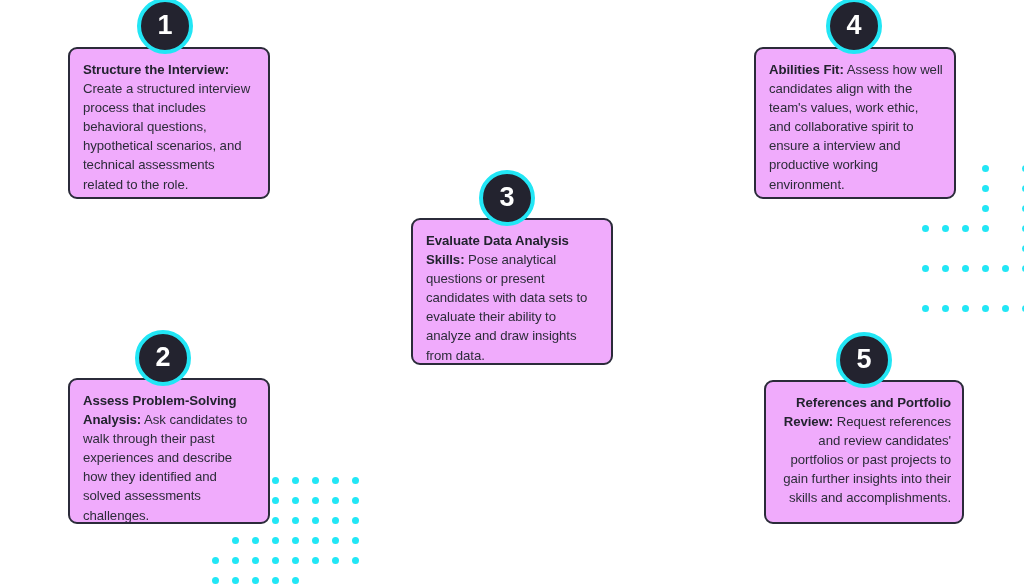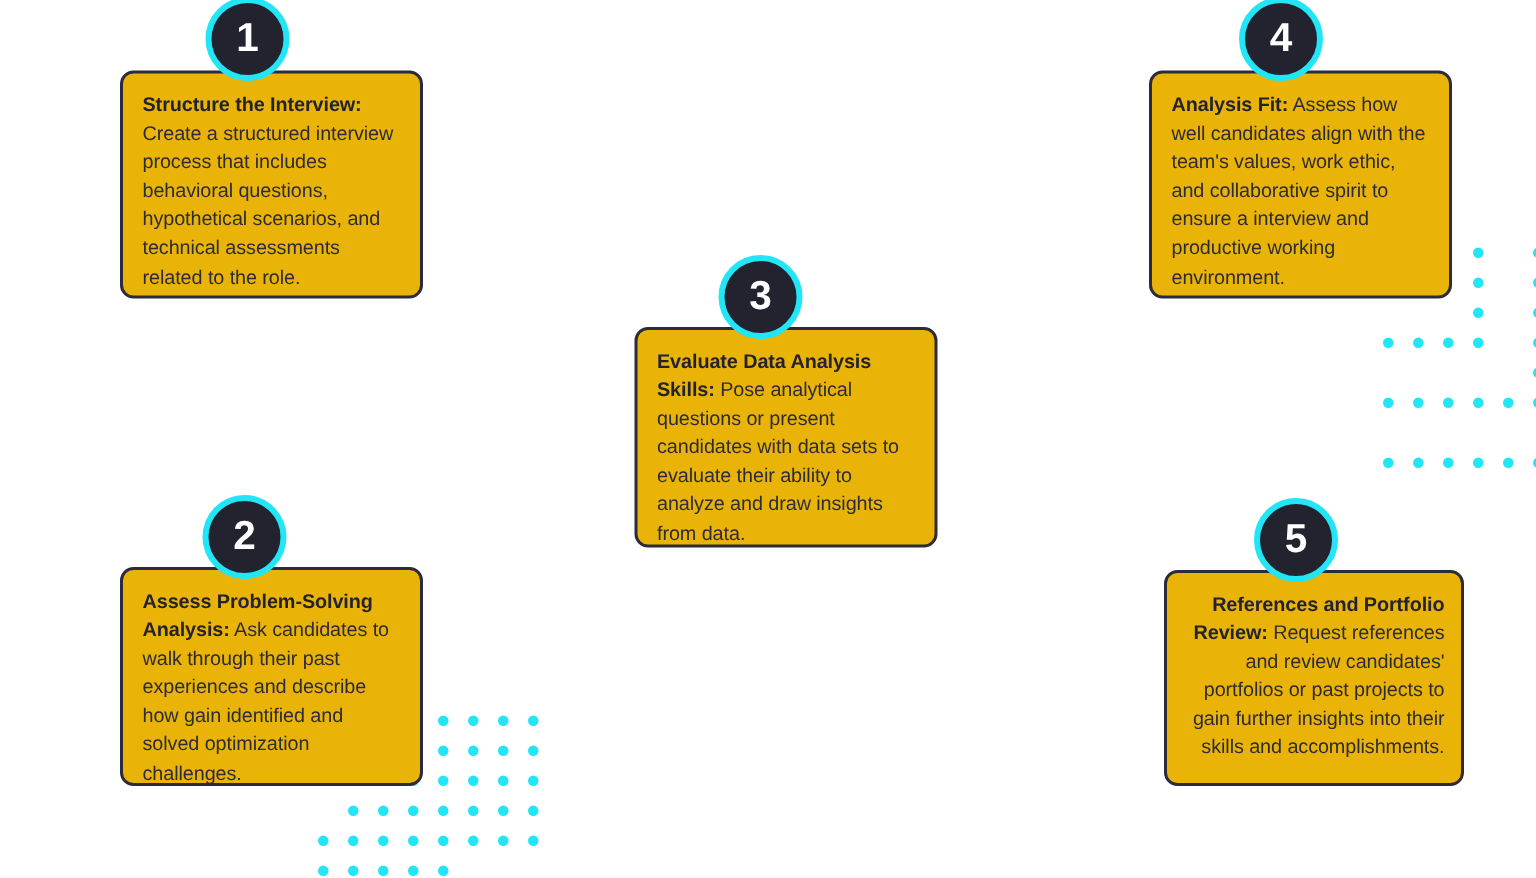--- a/index.html
+++ b/index.html
@@ -17,25 +17,24 @@
   .dot{
     position:absolute;
     width:7px;height:7px;border-radius:50%;
     background:#22e6f5;
   }
 
   
   .card{
     position:absolute;
     z-index:3;
-    background:#eab308;
+    background:#f0abfc;
     border:2.5px solid #2b2b3a;
     border-radius:9px;
     box-sizing:border-box;
-    margin-left:12px;
   }
   .card-text{
     position:absolute;
     left:13px;right:11px;top:11px;
     font-size:13.2px;
     line-height:19.1px;
     color:#2c2c39;
     letter-spacing:-0.05px;
   }
   .lead{font-weight:bold;color:#23232f;}
@@ -138,39 +137,39 @@
     <div class="card-text">
       <span class="lead">Structure the Interview:</span><span> Create a structured interview process that includes behavioral questions, hypothetical scenarios, and technical assessments related to the role.</span>
     </div>
   </div>
 
   <div class="badge" style="left:135px;top:330px;">
     <span>2</span>
   </div>
   <div class="card" style="left:68px;top:378px;width:202px;height:146px;">
     <div class="card-text">
-      <span class="lead">Assess Problem-Solving Analysis:</span><span> Ask candidates to walk through their past experiences and describe how gain identified and solved optimization challenges.</span>
+      <span class="lead">Assess Problem-Solving Analysis:</span><span> Ask candidates to walk through their past experiences and describe how they identified and solved assessments challenges.</span>
     </div>
   </div>
 
   <div class="badge" style="left:479px;top:170px;">
     <span>3</span>
   </div>
   <div class="card" style="left:411px;top:218px;width:202px;height:147px;">
     <div class="card-text">
       <span class="lead">Evaluate Data Analysis Skills:</span><span> Pose analytical questions or present candidates with data sets to evaluate their ability to analyze and draw insights from data.</span>
     </div>
   </div>
 
   <div class="badge" style="left:826px;top:-2px;">
     <span>4</span>
   </div>
   <div class="card" style="left:754px;top:47px;width:202px;height:152px;">
     <div class="card-text">
-      <span class="lead">Analysis Fit:</span><span> Assess how well candidates align with the team's values, work ethic, and collaborative spirit to ensure a interview and productive working environment.</span>
+      <span class="lead">Abilities Fit:</span><span> Assess how well candidates align with the team's values, work ethic, and collaborative spirit to ensure a interview and productive working environment.</span>
     </div>
   </div>
 
   <div class="badge" style="left:836px;top:332px;">
     <span>5</span>
   </div>
   <div class="card" style="left:764px;top:380px;width:200px;height:144px;text-align:right;">
     <div class="card-text">
       <span class="lead">References and Portfolio Review:</span><span> Request references and review candidates' portfolios or past projects to gain further insights into their skills and accomplishments.</span>
     </div>

